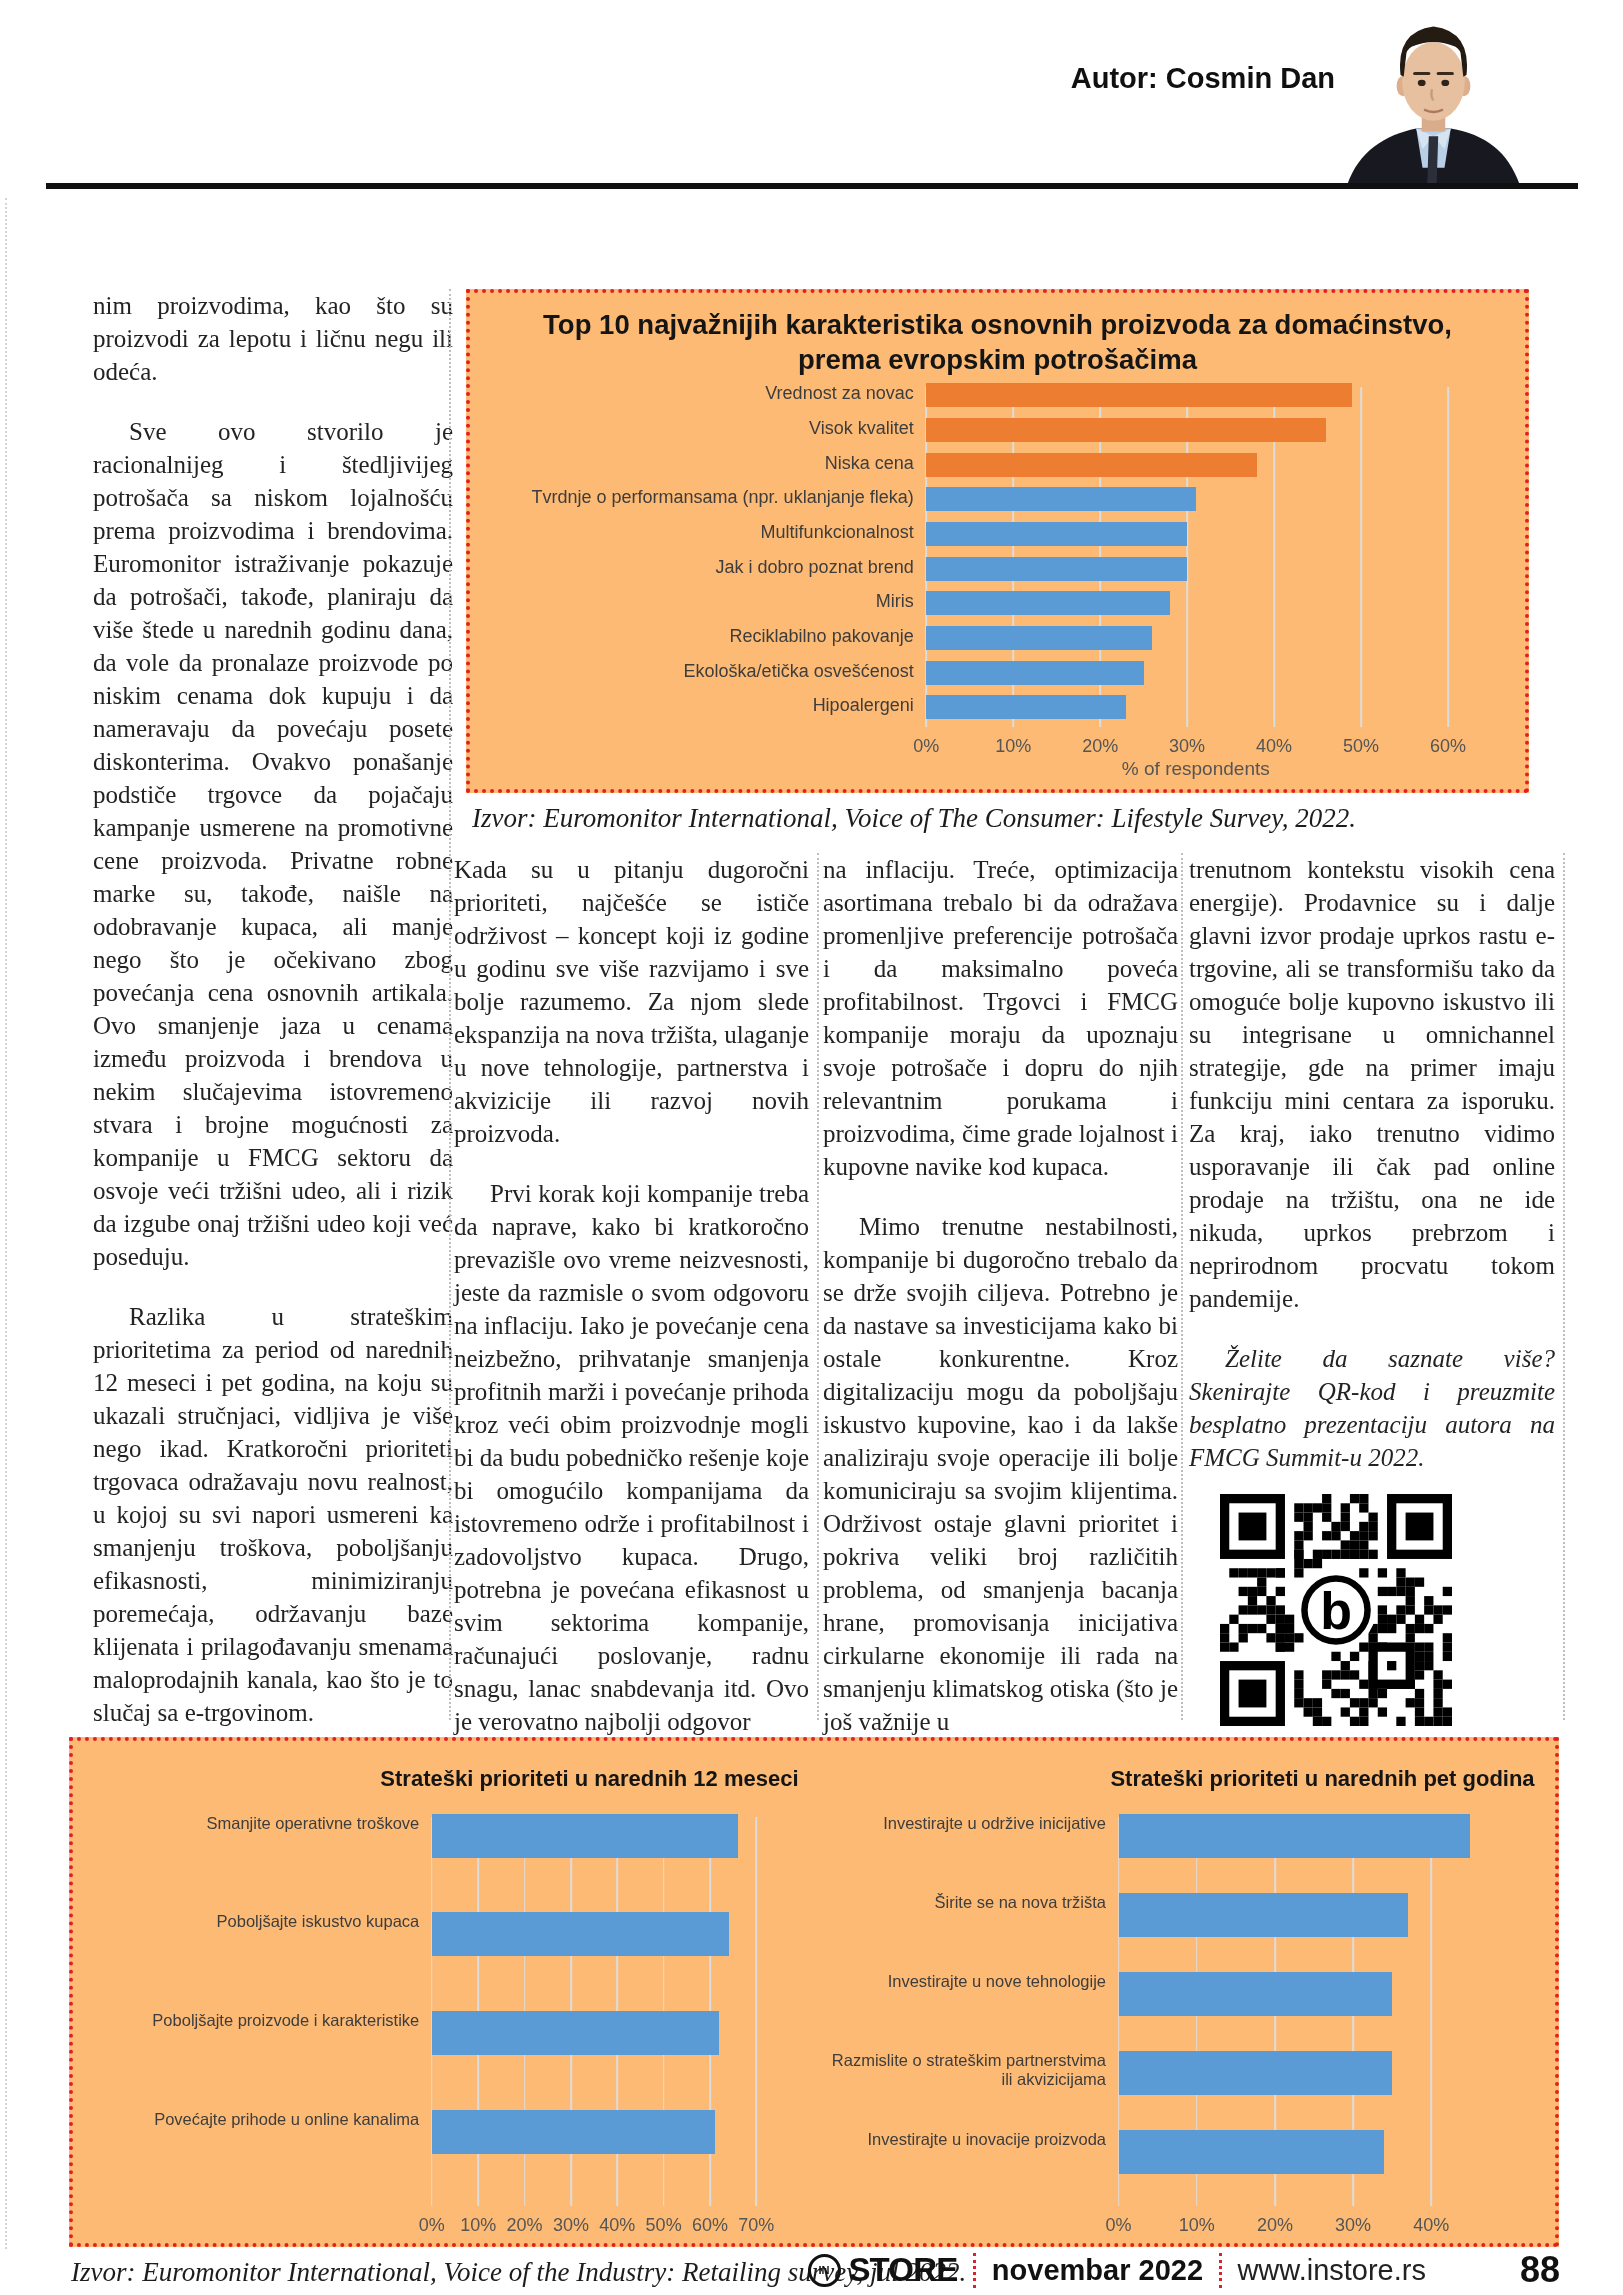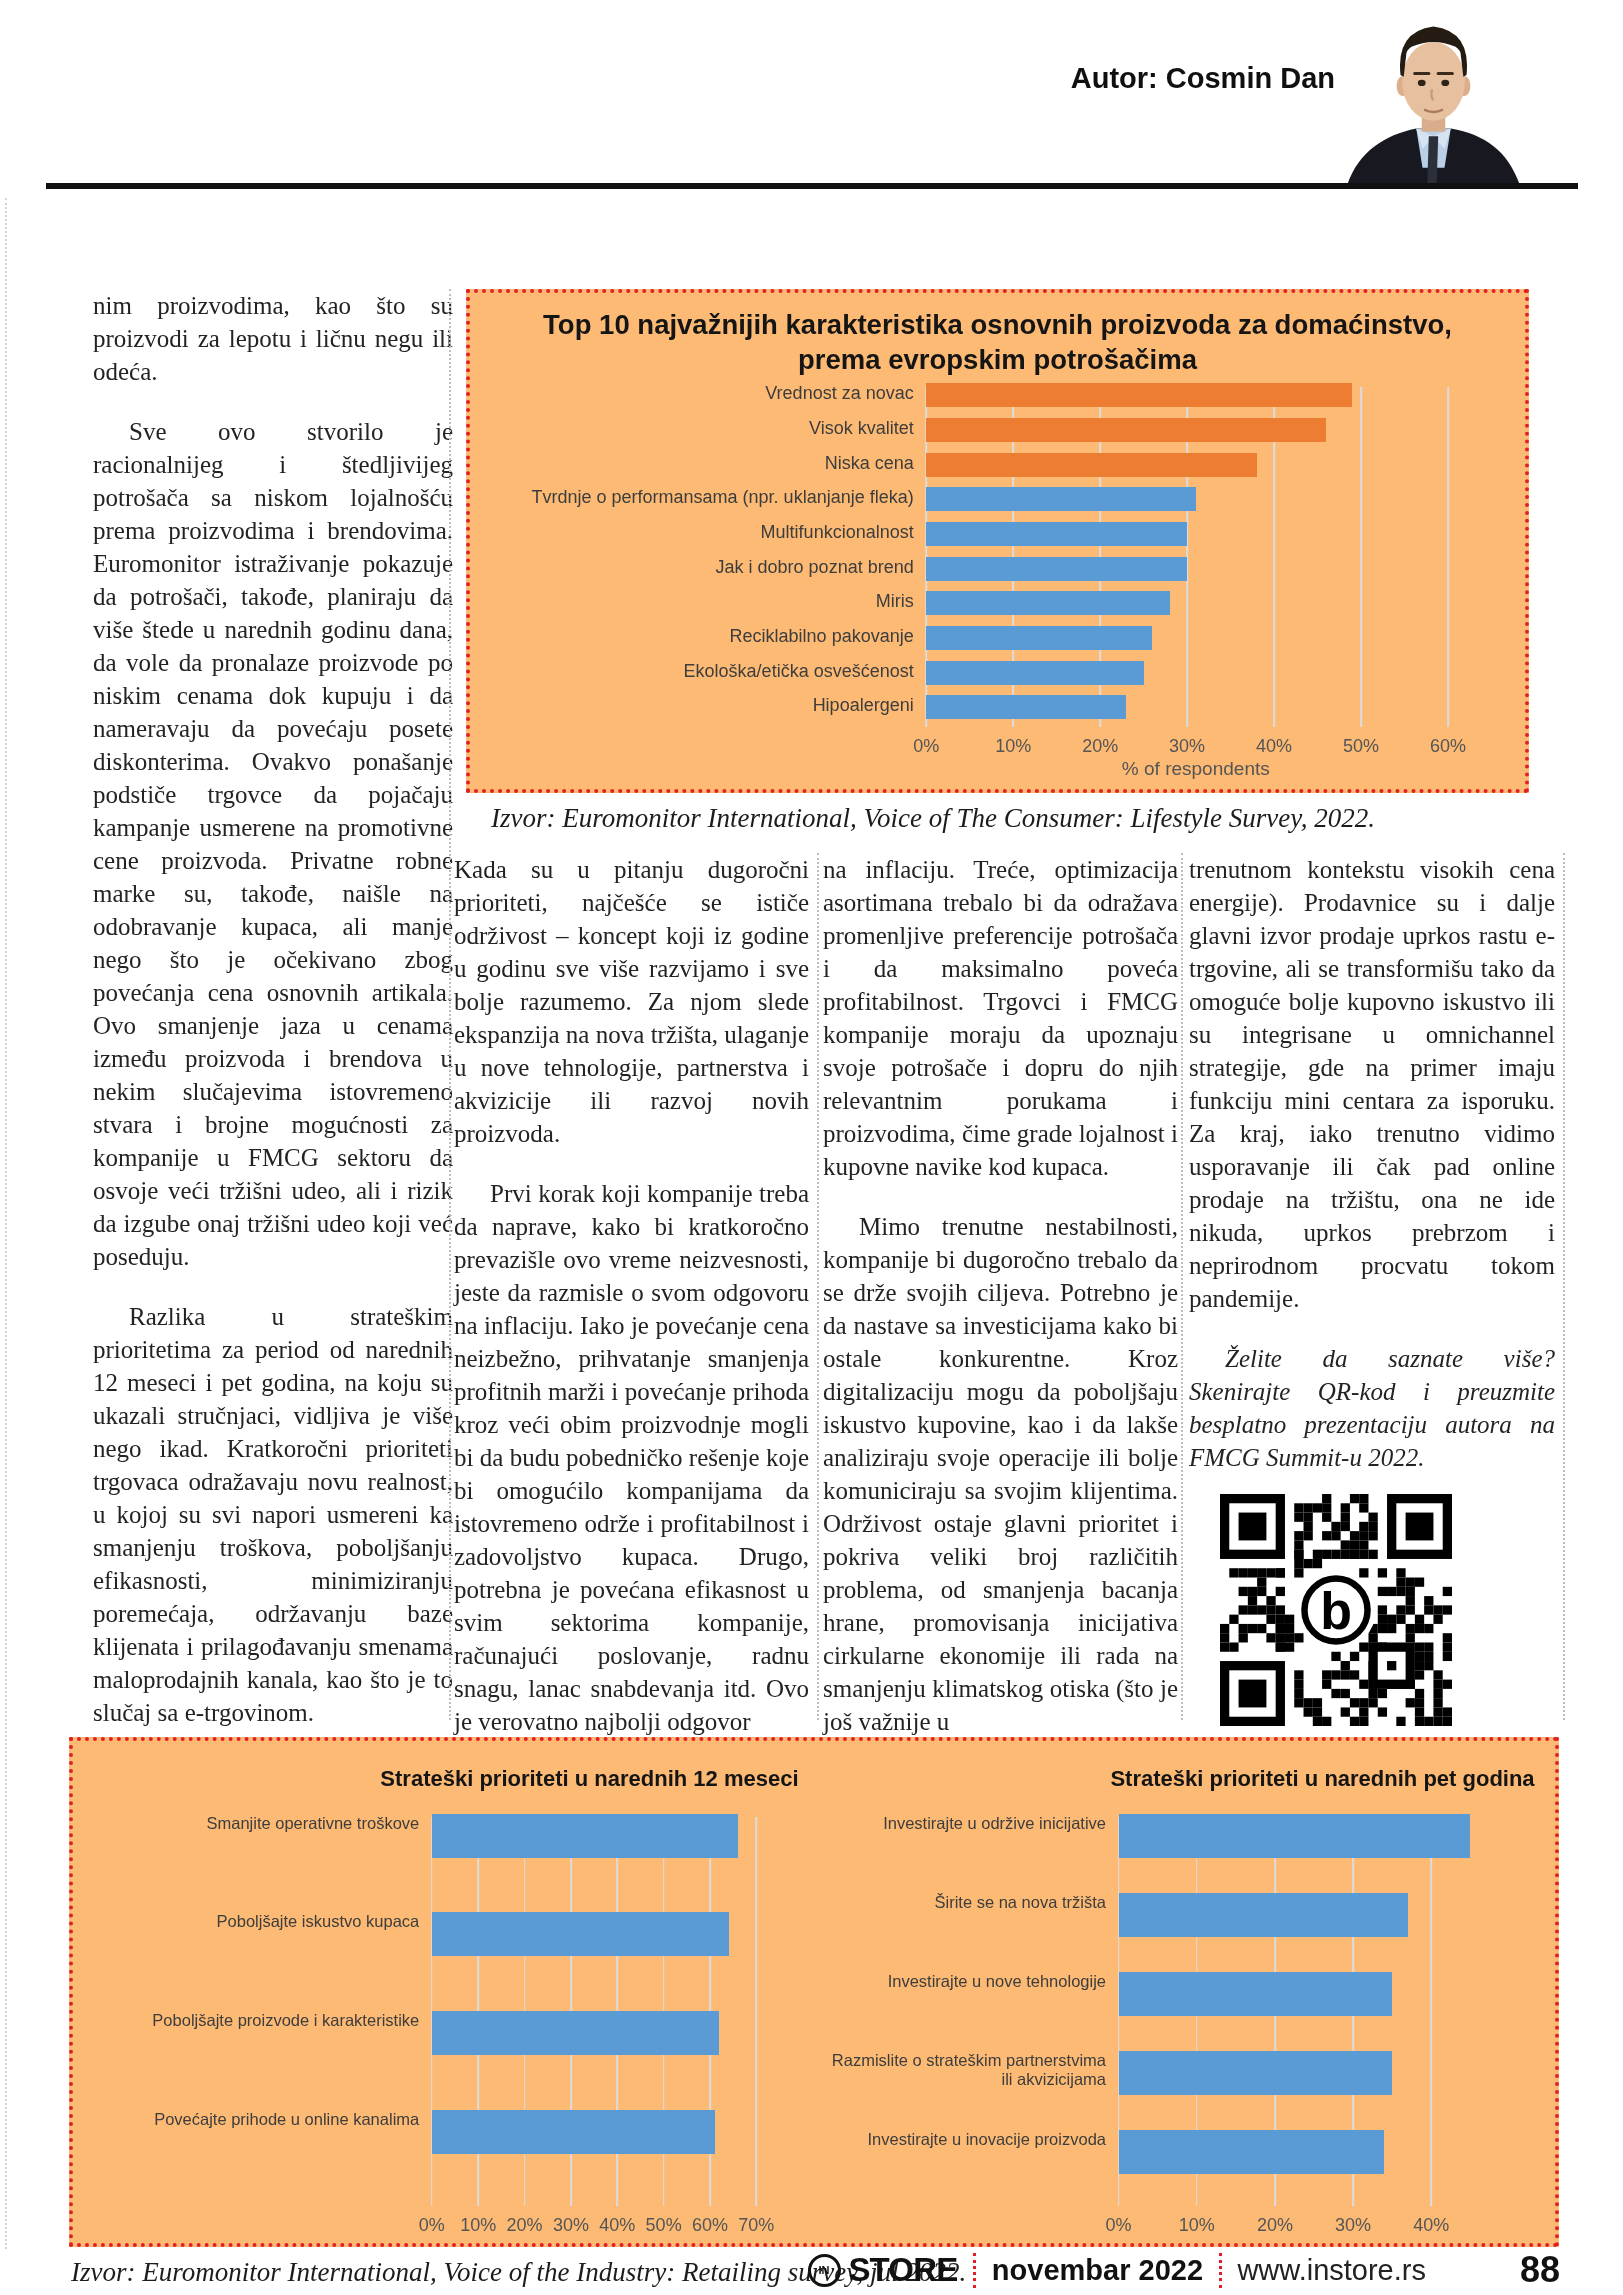--- a/index.html
+++ b/index.html
@@ -54,21 +54,21 @@
   .grid{position:absolute;top:3.1px;bottom:3.1px;}
   .gridline{position:absolute;top:0;bottom:0;width:1.6px;background:#dcdcdc;transform:translateX(-50%);}
   .ticks{height:28px;}
   .ticks-inner{position:relative;height:100%;}
   .ticks-inner span{position:absolute;top:6.3px;transform:translateX(-50%);font-size:18px;color:#555;}
   .xlabel-row{height:28px;}
   .xlabel-row div{text-align:center;font-size:19px;color:#555;}
 
   
   .caption{position:absolute;font-style:italic;font-size:27px;color:#1c1c1c;}
-  #cap1{left:491px;top:803px;width:1062px;}
+  #cap1{left:472px;top:803px;width:1062px;}
   #cap2{left:71px;top:2257px;width:982px;}
 
   
   .qr{width:232px;height:232px;margin:20.4px 0 0 31px;}
 
   
   .footer{position:absolute;top:2249px;right:63px;display:flex;align-items:center;
           font-family:Liberation Sans, sans-serif;color:#111;}
   .logo-circle{width:27px;height:27px;border:3.1px solid #111;border-radius:50%;display:flex;
                align-items:center;justify-content:center;font-weight:700;font-size:11px;flex:none;}

